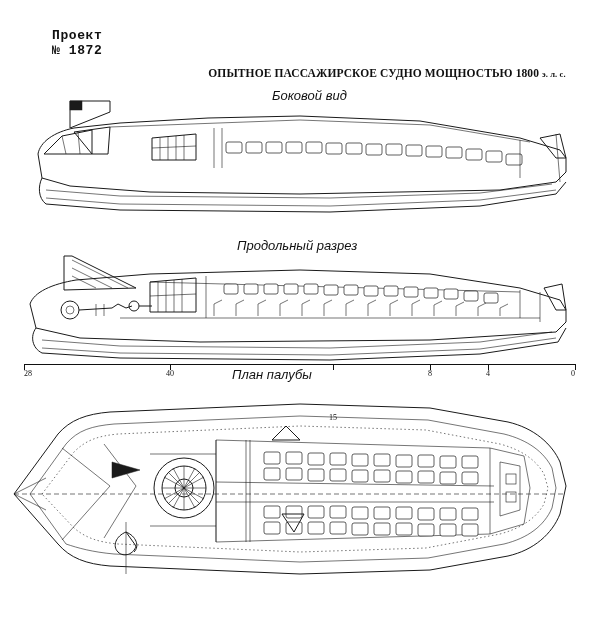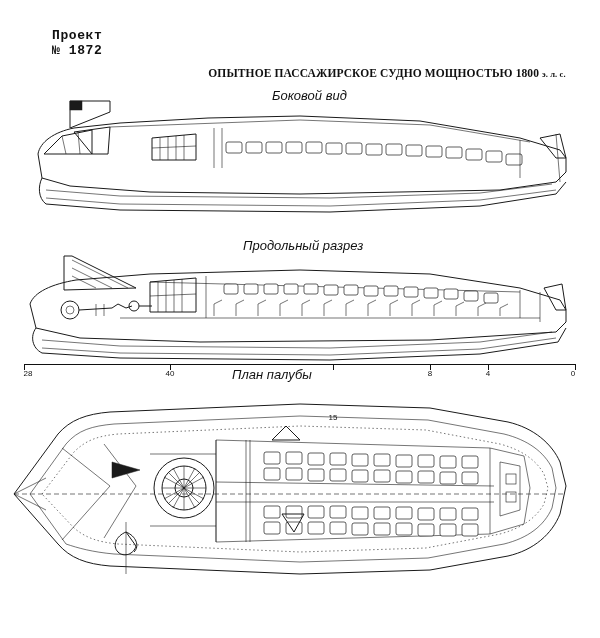--- a/index.html
+++ b/index.html
@@ -57,21 +57,21 @@
   
   .view-caption {
     position: absolute;
     font-family: Liberation Sans, sans-serif;
     font-style: italic;
     font-size: 13px;
     color: #111;
     white-space: nowrap;
   }
   .cap-side   { left: 272px; top: 88px; }
-  .cap-long   { left: 243px; top: 238px; }
+  .cap-long   { left: 237px; top: 238px; }
   .cap-deck   { left: 232px; top: 367px; text-align: right; }
 
   
   .ruler {
     position: absolute;
     left: 24px;
     top: 364px;
     width: 552px;
     height: 14px;
   }
@@ -85,21 +85,21 @@
   .ruler .tick {
     position: absolute;
     top: 0;
     width: 1px;
     height: 6px;
     background: #111;
   }
   .ruler .lbl {
     position: absolute;
     top: 5px;
-    font-family: Liberation Sans, sans-serif;
+    font-family: Liberation Serif, serif;
     font-size: 8px;
     color: #111;
     transform: translateX(-50%);
   }
 
   
   .drawing {
     position: absolute;
     left: 0;
   }

